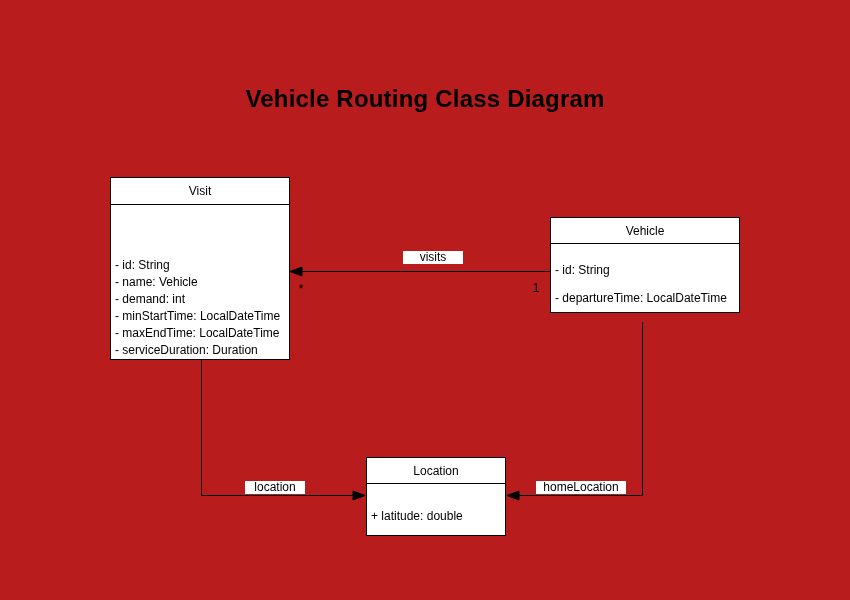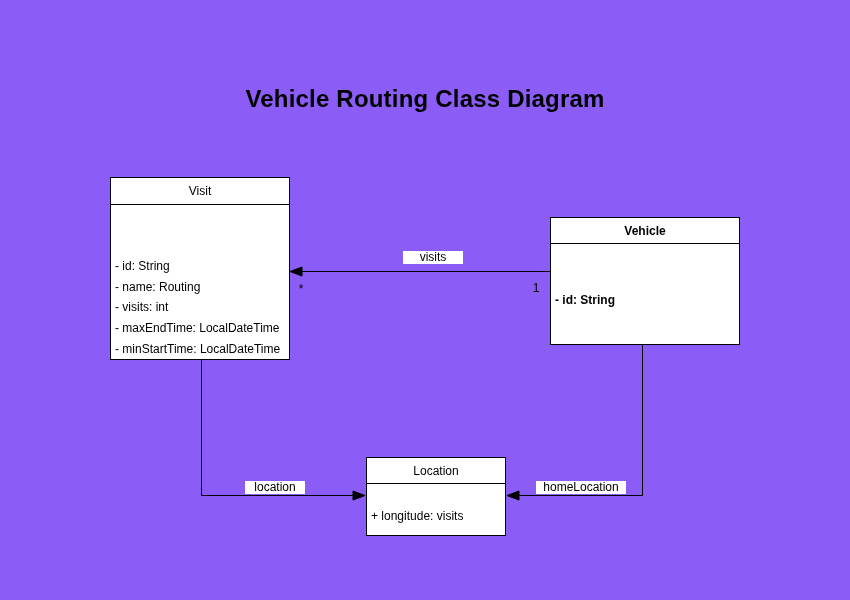--- a/index.html
+++ b/index.html
@@ -6,21 +6,21 @@
     margin: 0;
     padding: 0;
     background: #ffffff;
     font-family: "Liberation Sans", sans-serif;
     color: #000000;
   }
   .canvas {
     position: relative;
     width: 850px;
     height: 600px;
-    background: #8b5cf6;
+    background: #b91c1c;
     overflow: hidden;
   }
   .diagram-title {
     position: absolute;
     top: 85px;
     left: 0;
     width: 850px;
     text-align: center;
     font-size: 24px;
     font-weight: bold;
@@ -65,21 +65,21 @@
   }
   .uml-attr {
     flex: 1;
     display: flex;
     align-items: center;
     padding-left: 4px;
     font-size: 12px;
     white-space: nowrap;
   }
   #class-visit    { left: 110px; top: 177px; width: 180px; height: 183px; gap: 39px; }
-  #class-vehicle  { left: 550px; top: 217px; width: 190px; height: 128px; font-weight: bold; }
+  #class-vehicle  { left: 550px; top: 217px; width: 190px; height: 96px; }
   #class-location { left: 366px; top: 457px; width: 140px; height: 79px; }
   .edge-label {
     position: absolute;
     font-size: 12px;
     line-height: 13px;
     text-align: center;
     background: #ffffff;
   }
   #label-visits       { left: 403px; top: 251px; width: 60px; }
   #label-location     { left: 245px; top: 481px; width: 60px; }
@@ -117,38 +117,40 @@
     <g>
       <path d="M 642.5 322 L 642.5 495.5 L 510 495.5"></path>
       <polygon points="507,495.5 519,491 519,500"></polygon>
     </g>
   </svg>
 
   <div class="uml-class" id="class-visit">
     <div class="uml-class-header" style="flex-basis:26px;">Visit</div>
     <div class="uml-class-body">
       <div class="uml-attr">- id: String</div>
-      <div class="uml-attr">- name: Routing</div>
-      <div class="uml-attr">- visits: int</div>
+      <div class="uml-attr">- name: Vehicle</div>
+      <div class="uml-attr">- demand: int</div>
+      <div class="uml-attr">- minStartTime: LocalDateTime</div>
       <div class="uml-attr">- maxEndTime: LocalDateTime</div>
-      <div class="uml-attr">- minStartTime: LocalDateTime</div>
+      <div class="uml-attr">- serviceDuration: Duration</div>
     </div>
   </div>
 
   <div class="uml-class" id="class-vehicle">
     <div class="uml-class-header">Vehicle</div>
     <div class="uml-class-body">
       <div class="uml-attr">- id: String</div>
+      <div class="uml-attr">- departureTime: LocalDateTime</div>
     </div>
   </div>
 
   <div class="uml-class" id="class-location">
     <div class="uml-class-header">Location</div>
     <div class="uml-class-body">
-      <div class="uml-attr">+ longitude: visits</div>
+      <div class="uml-attr">+ latitude: double</div>
     </div>
   </div>
 
   <div class="edge-label" id="label-visits">visits</div>
   <div class="multiplicity" id="mult-visits-target">*</div>
   <div class="multiplicity" id="mult-visits-source">1</div>
   <div class="edge-label" id="label-location">location</div>
   <div class="edge-label" id="label-homelocation">homeLocation</div>
 
 </div>

